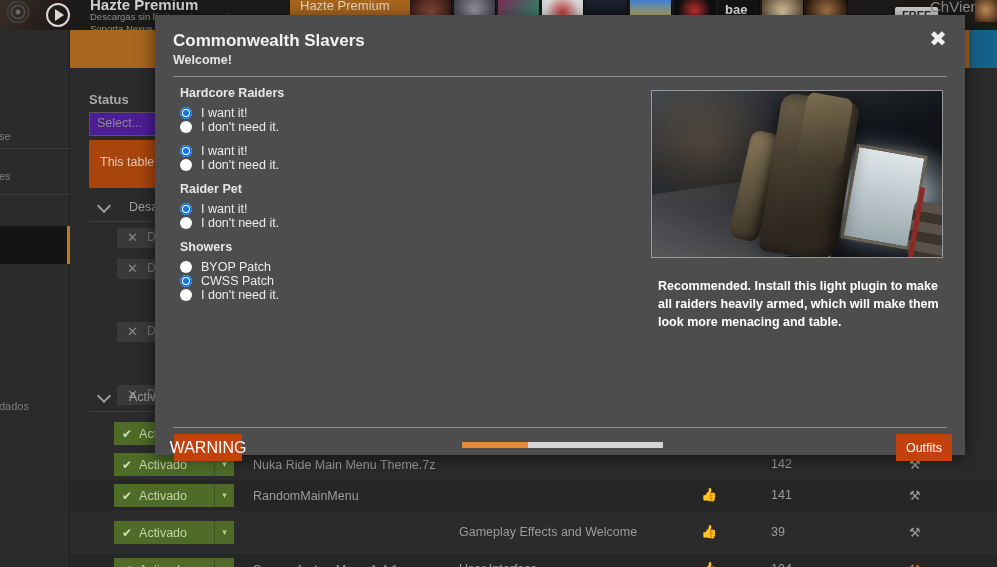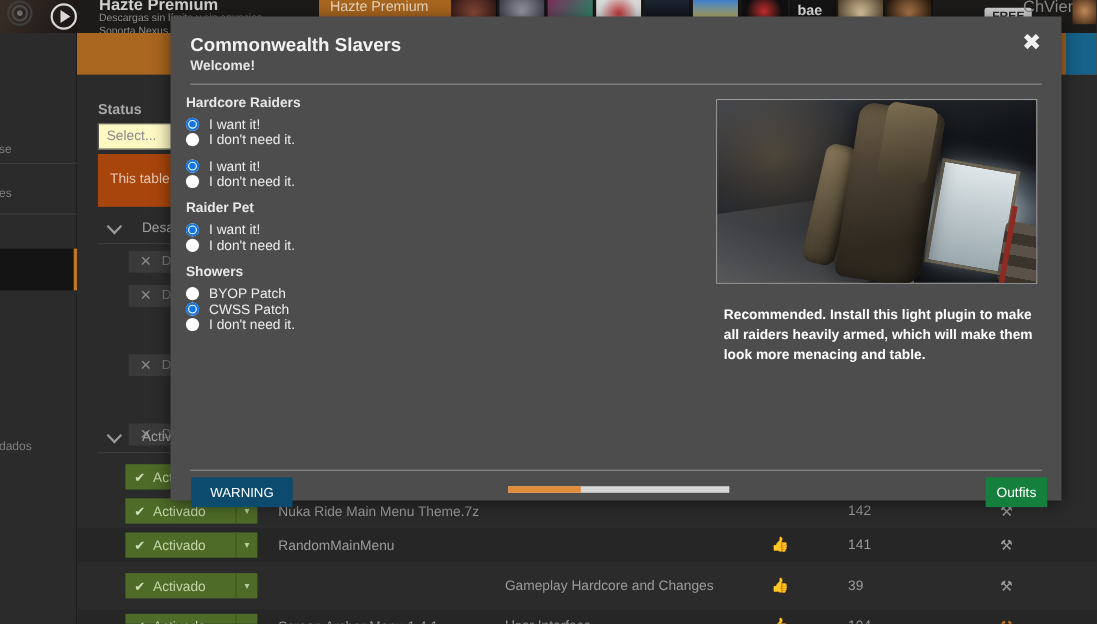--- a/index.html
+++ b/index.html
@@ -127,21 +127,21 @@
   .content {
     position: absolute; left: 71px; top: 68px; width: 926px; height: 499px;
     background: #2b2b2b;
   }
   .lbl-status {
     position: absolute; left: 18px; top: 24px;
     font-size: 13px; font-weight: bold; color: #a8a8a8;
   }
   .select-box {
     position: absolute; left: 18px; top: 44px; width: 120px; height: 24px;
-    border: 1px solid #555; background: #fef9c3;
+    border: 1px solid #555; background: #4c1d95;
   }
   .select-box span {
     position: absolute; left: 7px; top: 3px; font-size: 12.5px; color: #8b8b8b;
   }
   .notice {
     position: absolute; left: 18px; top: 72px; width: 170px; height: 48px;
     background: #a8450c;
   }
   .notice span {
     position: absolute; left: 11px; top: 15px; font-size: 12.5px; color: #e8c9b4;
@@ -221,21 +221,21 @@
   }
   .modal-rule {
     position: absolute; left: 18px; top: 61px; width: 774px; height: 1px;
     background: #8f8f8f;
   }
 
   .modal-body {
     position: absolute; left: 0; top: 62px; width: 810px; height: 348px;
   }
   .opt-col { position: absolute; left: 14px; top: 9px; width: 460px; }
-  .opt-group { margin-bottom: 11px; }
+  .opt-group { margin-bottom: 11px; margin-left: 11px; }
   .opt-group-title {
     font-size: 12.5px; font-weight: bold; color: #e6e6e6; margin-bottom: 6px;
   }
   .opt-row {
     display: flex; align-items: center; height: 13px; margin-bottom: 1px;
     cursor: pointer;
   }
   .radio {
     width: 12px; height: 12px; border-radius: 50%;
     background: #fff; flex: 0 0 auto; position: relative;
@@ -308,27 +308,27 @@
   .desc {
     position: absolute; left: 503px; top: 200px; width: 288px;
     font-size: 12.5px; font-weight: bold; color: #ffffff; line-height: 18px;
   }
 
   .modal-foot-rule {
     position: absolute; left: 18px; top: 412px; width: 774px; height: 1px;
     background: #8f8f8f;
   }
   .btn-warn {
-    position: absolute; left: 19px; top: 419px; width: 92px; height: 27px;
-    background: #0c4a6e; color: #fff; font-size: 12px;
+    position: absolute; left: 19px; top: 419px; width: 68px; height: 27px;
+    background: #c2410c; color: #fff; font-size: 16px;
     display: flex; align-items: center; justify-content: center; cursor: pointer;
   }
   .btn-next {
     position: absolute; right: 13px; top: 419px; width: 56px; height: 27px;
-    background: #15803d; color: #fff; font-size: 12.5px;
+    background: #c2410c; color: #fff; font-size: 12.5px;
     display: flex; align-items: center; justify-content: center; cursor: pointer;
   }
   .progress {
     position: absolute; left: 307px; top: 427px; width: 201px; height: 6px;
     background: #d6d6d6;
   }
   .progress-fill { height: 6px; background: #e08c3c; }
 </style>
 </head>
 <body>
@@ -442,21 +442,21 @@
         <div class="cell-num" style="top:8px">141</div>
         <div class="cell-ico" style="top:8px">⚒</div>
       </div>
 
       <div class="row" style="top:443px; height:43px">
         <div class="btn-on" style="top:10px">
           <span class="chk">✔</span>
           <span class="txt">Activado</span>
           <span class="caret">▾</span>
         </div>
-        <div class="cell-cat" style="top:14px">Gameplay Hardcore and Changes</div>
+        <div class="cell-cat" style="top:14px">Gameplay Effects and Welcome</div>
         <div class="cell-thumb" style="top:13px">👍</div>
         <div class="cell-num" style="top:14px">39</div>
         <div class="cell-ico" style="top:14px">⚒</div>
       </div>
 
       <div class="row alt" style="top:486px; height:31px">
         <div class="btn-on" style="top:4px">
           <span class="chk">✔</span>
           <span class="txt">Activado</span>
           <span class="caret">▾</span>

